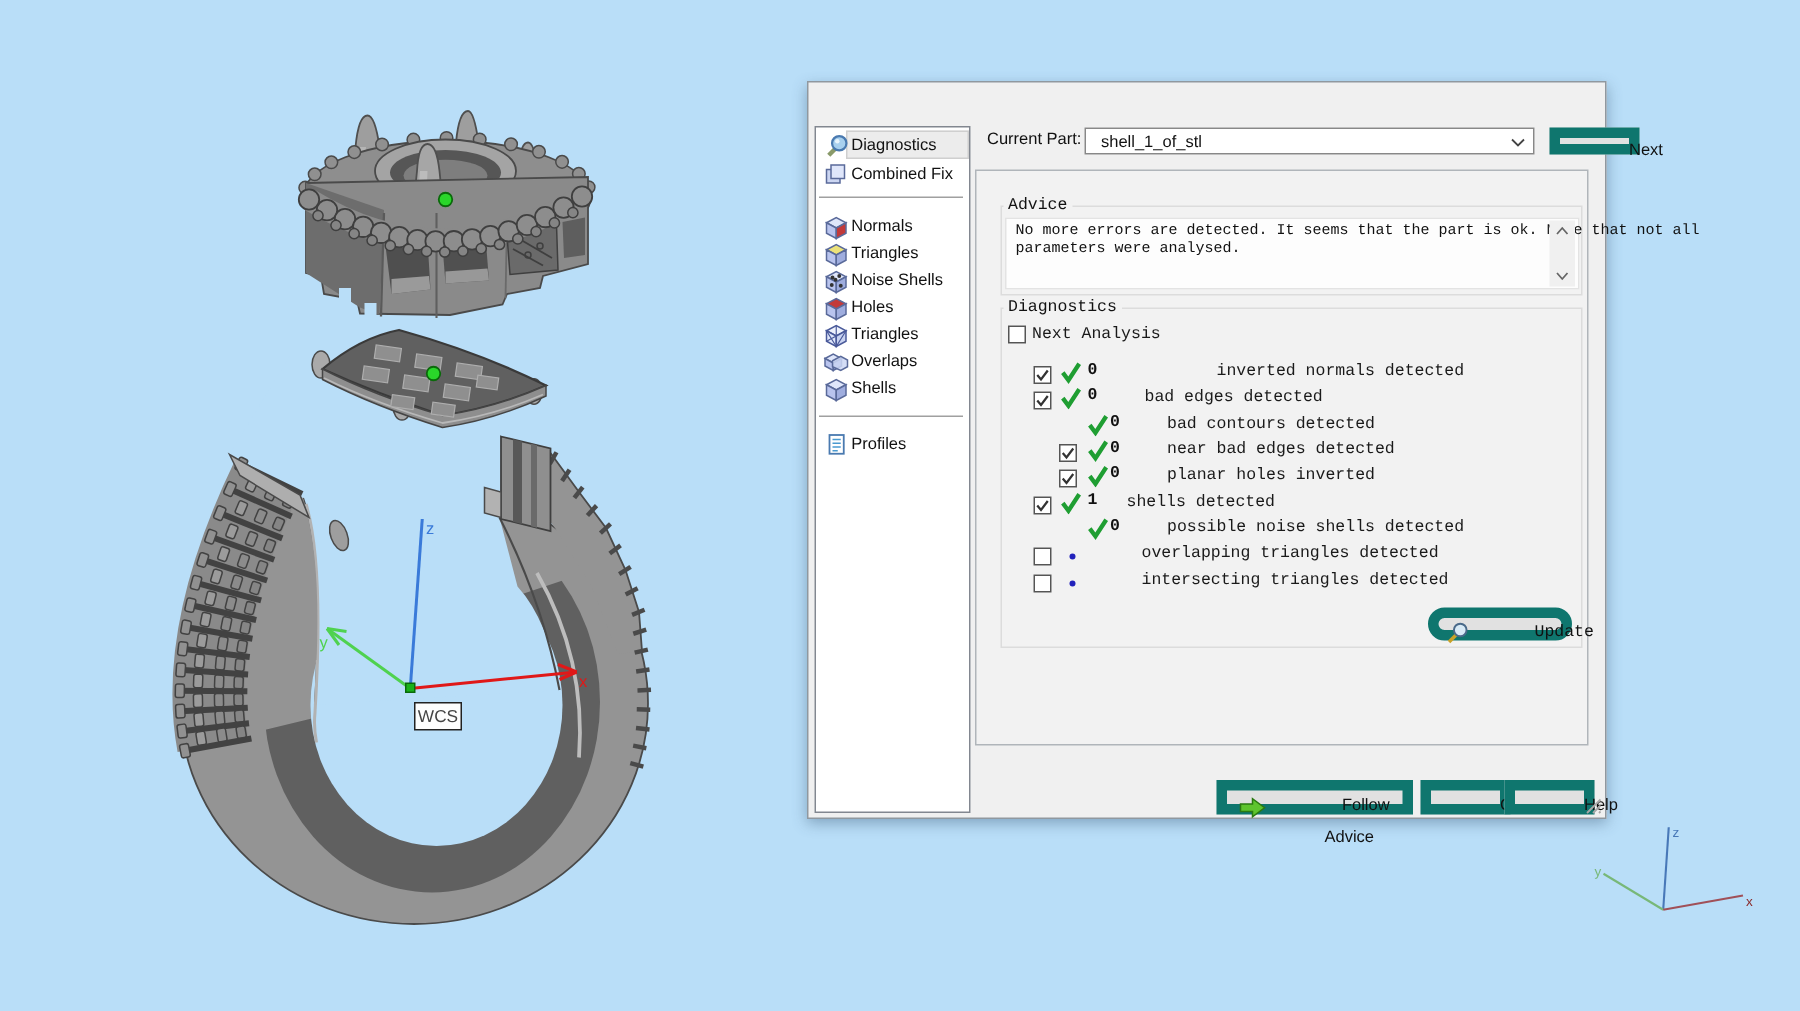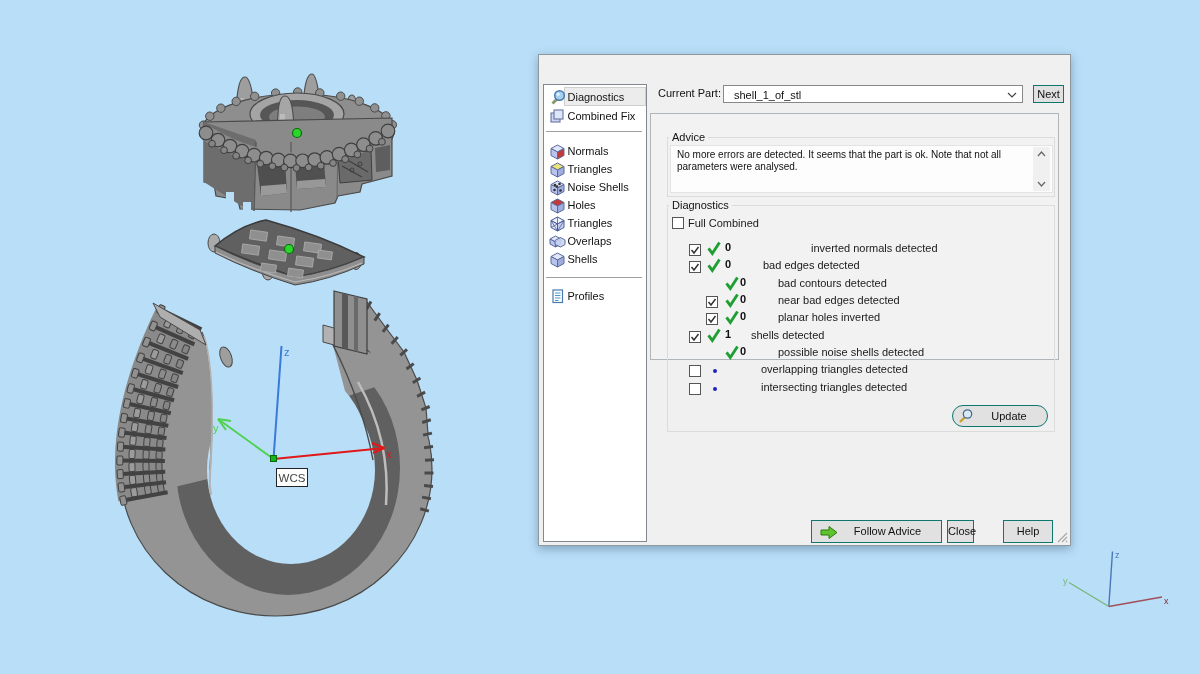--- a/index.html
+++ b/index.html
@@ -10,22 +10,22 @@
        border:1px solid #90989f;box-shadow:0 3px 9px rgba(60,90,120,.45);box-sizing:border-box;}
   #titlebar{position:absolute;left:0;top:0;width:100%;height:28px;background:#ffffff;}
   #title{position:absolute;left:27px;top:8px;font-size:10px;color:#7d7d7d;}
   #sidebar{position:absolute;left:4px;top:29px;width:104px;height:458px;background:#fff;
            border:1px solid #828790;box-sizing:border-box;}
   .sbitem{position:absolute;left:3px;height:18px;font-size:11px;color:#111;white-space:nowrap;}
   .sbitem .lbl{position:absolute;left:20.5px;top:2.5px;}
   .sbitem svg{position:absolute;left:1.5px;top:1px;}
   .sep{position:absolute;left:2px;width:96px;height:1px;background:#a0a0a0;}
   .lbl12{font-size:11px;color:#111;white-space:nowrap;}
-  .btn{position:absolute;background:#e1e1e1;border:1px solid #0f766e;box-sizing:border-box;
-       font-size:11px;color:#111;text-align:center;}
+  .btn{position:absolute;background:#e1e1e1;border:7px solid #0f766e;box-sizing:border-box;
+       font-size:11px;color:#111;text-align:center;padding-left:46px;}
   .gbox{position:absolute;border:1px solid #dcdcdc;box-sizing:border-box;}
   .glabel{position:absolute;top:-7px;left:1px;background:#f2f2f2;padding:0 3px;font-size:11px;color:#111;}
   .cb{position:absolute;width:12px;height:12px;background:#fff;border:1px solid #555;box-sizing:border-box;}
   .rowtxt{position:absolute;font-size:11px;color:#1a1a1a;white-space:nowrap;}
   .num{position:absolute;font-size:11px;font-weight:bold;color:#111;}
 </style>
 </head>
 <body>
 <div id="page">
 
@@ -401,21 +401,21 @@
 
     <div class="lbl12 abs" style="left:119px;top:32px;">Current Part:</div>
     <div class="abs" style="left:184px;top:30px;width:300px;height:18px;background:#fff;border:1px solid #888;box-sizing:border-box;">
       <div class="lbl12 abs" style="left:10px;top:2.5px;text-align:right;">shell_1_of_stl</div>
       <svg class="abs" style="right:5px;top:6px" width="10" height="6" viewBox="0 0 10 6">
         <path d="M1,1 L5,5 L9,1" fill="none" stroke="#444" stroke-width="1.2"></path>
       </svg>
     </div>
     <div class="btn" style="left:494px;top:30px;width:31px;height:18px;line-height:16px;">Next</div>
 
-    <div class="abs" style="left:111px;top:58px;width:409px;height:247px;background:#f2f2f2;border:1px solid #b0b5ba;box-sizing:border-box;">
+    <div class="abs" style="left:111px;top:58px;width:409px;height:384px;background:#f2f2f2;border:1px solid #b0b5ba;box-sizing:border-box;font-family:Liberation Mono, monospace;">
 
       <div class="gbox" style="left:16px;top:23px;width:388px;height:60px;">
         <div class="glabel">Advice</div>
         <div class="abs" style="left:2px;top:7px;width:383px;height:48px;background:#fdfdfd;border:1px solid #e3e3e3;box-sizing:border-box;">
           <div style="position:absolute;left:6px;top:3px;font-size:10px;color:#111;line-height:12.2px;white-space:nowrap;">No more errors are detected. It seems that the part is ok. Note that not all<br>parameters were analysed.</div>
           <div class="abs" style="right:2px;top:1px;width:17px;height:44px;background:#f0f0f0;">
             <svg class="abs" style="left:4px;top:4px" width="9" height="6">
                 <path d="M1,5 L4.5,1 L8,5" fill="none" stroke="#666" stroke-width="1.2"></path>
               </svg>
             <svg class="abs" style="left:4px;bottom:4px" width="9" height="6">
@@ -423,21 +423,21 @@
               </svg>
           </div>
         </div>
       </div>
 
       <div class="gbox" style="left:16px;top:91px;width:388px;height:227px;">
         <div class="glabel">Diagnostics</div>
       </div>
       <div id="diagrows" class="abs" style="left:0;top:0;width:409px;height:327px;">
           <div class="cb" style="left:20.5px;top:103px;"></div>
-          <div class="rowtxt" style="left:37px;top:102.5px;">Full Combined</div>
+          <div class="rowtxt" style="left:37px;top:102.5px;">Next Analysis</div>
           <div class="cb" style="left:37.5px;top:130px;">
             <svg width="12" height="12" viewBox="0 0 12 12" style="position:absolute;left:-1px;top:-1px">
               <path d="M2.5,6 L5,9 L9.5,3" fill="none" stroke="#333" stroke-width="1.5"></path>
             </svg>
           </div>
           <svg style="position:absolute;left:55px;top:126px" width="16" height="16" viewBox="0 0 17 19">
             <path d="M2,10 L6.5,16 L15,3" fill="none" stroke="#1f9e32" stroke-width="3.4"></path>
           </svg>
           <div class="num" style="left:74px;top:127px;">0</div>
           <div class="rowtxt" style="left:112px;top:128px;margin-left:48px;">inverted normals detected</div>

